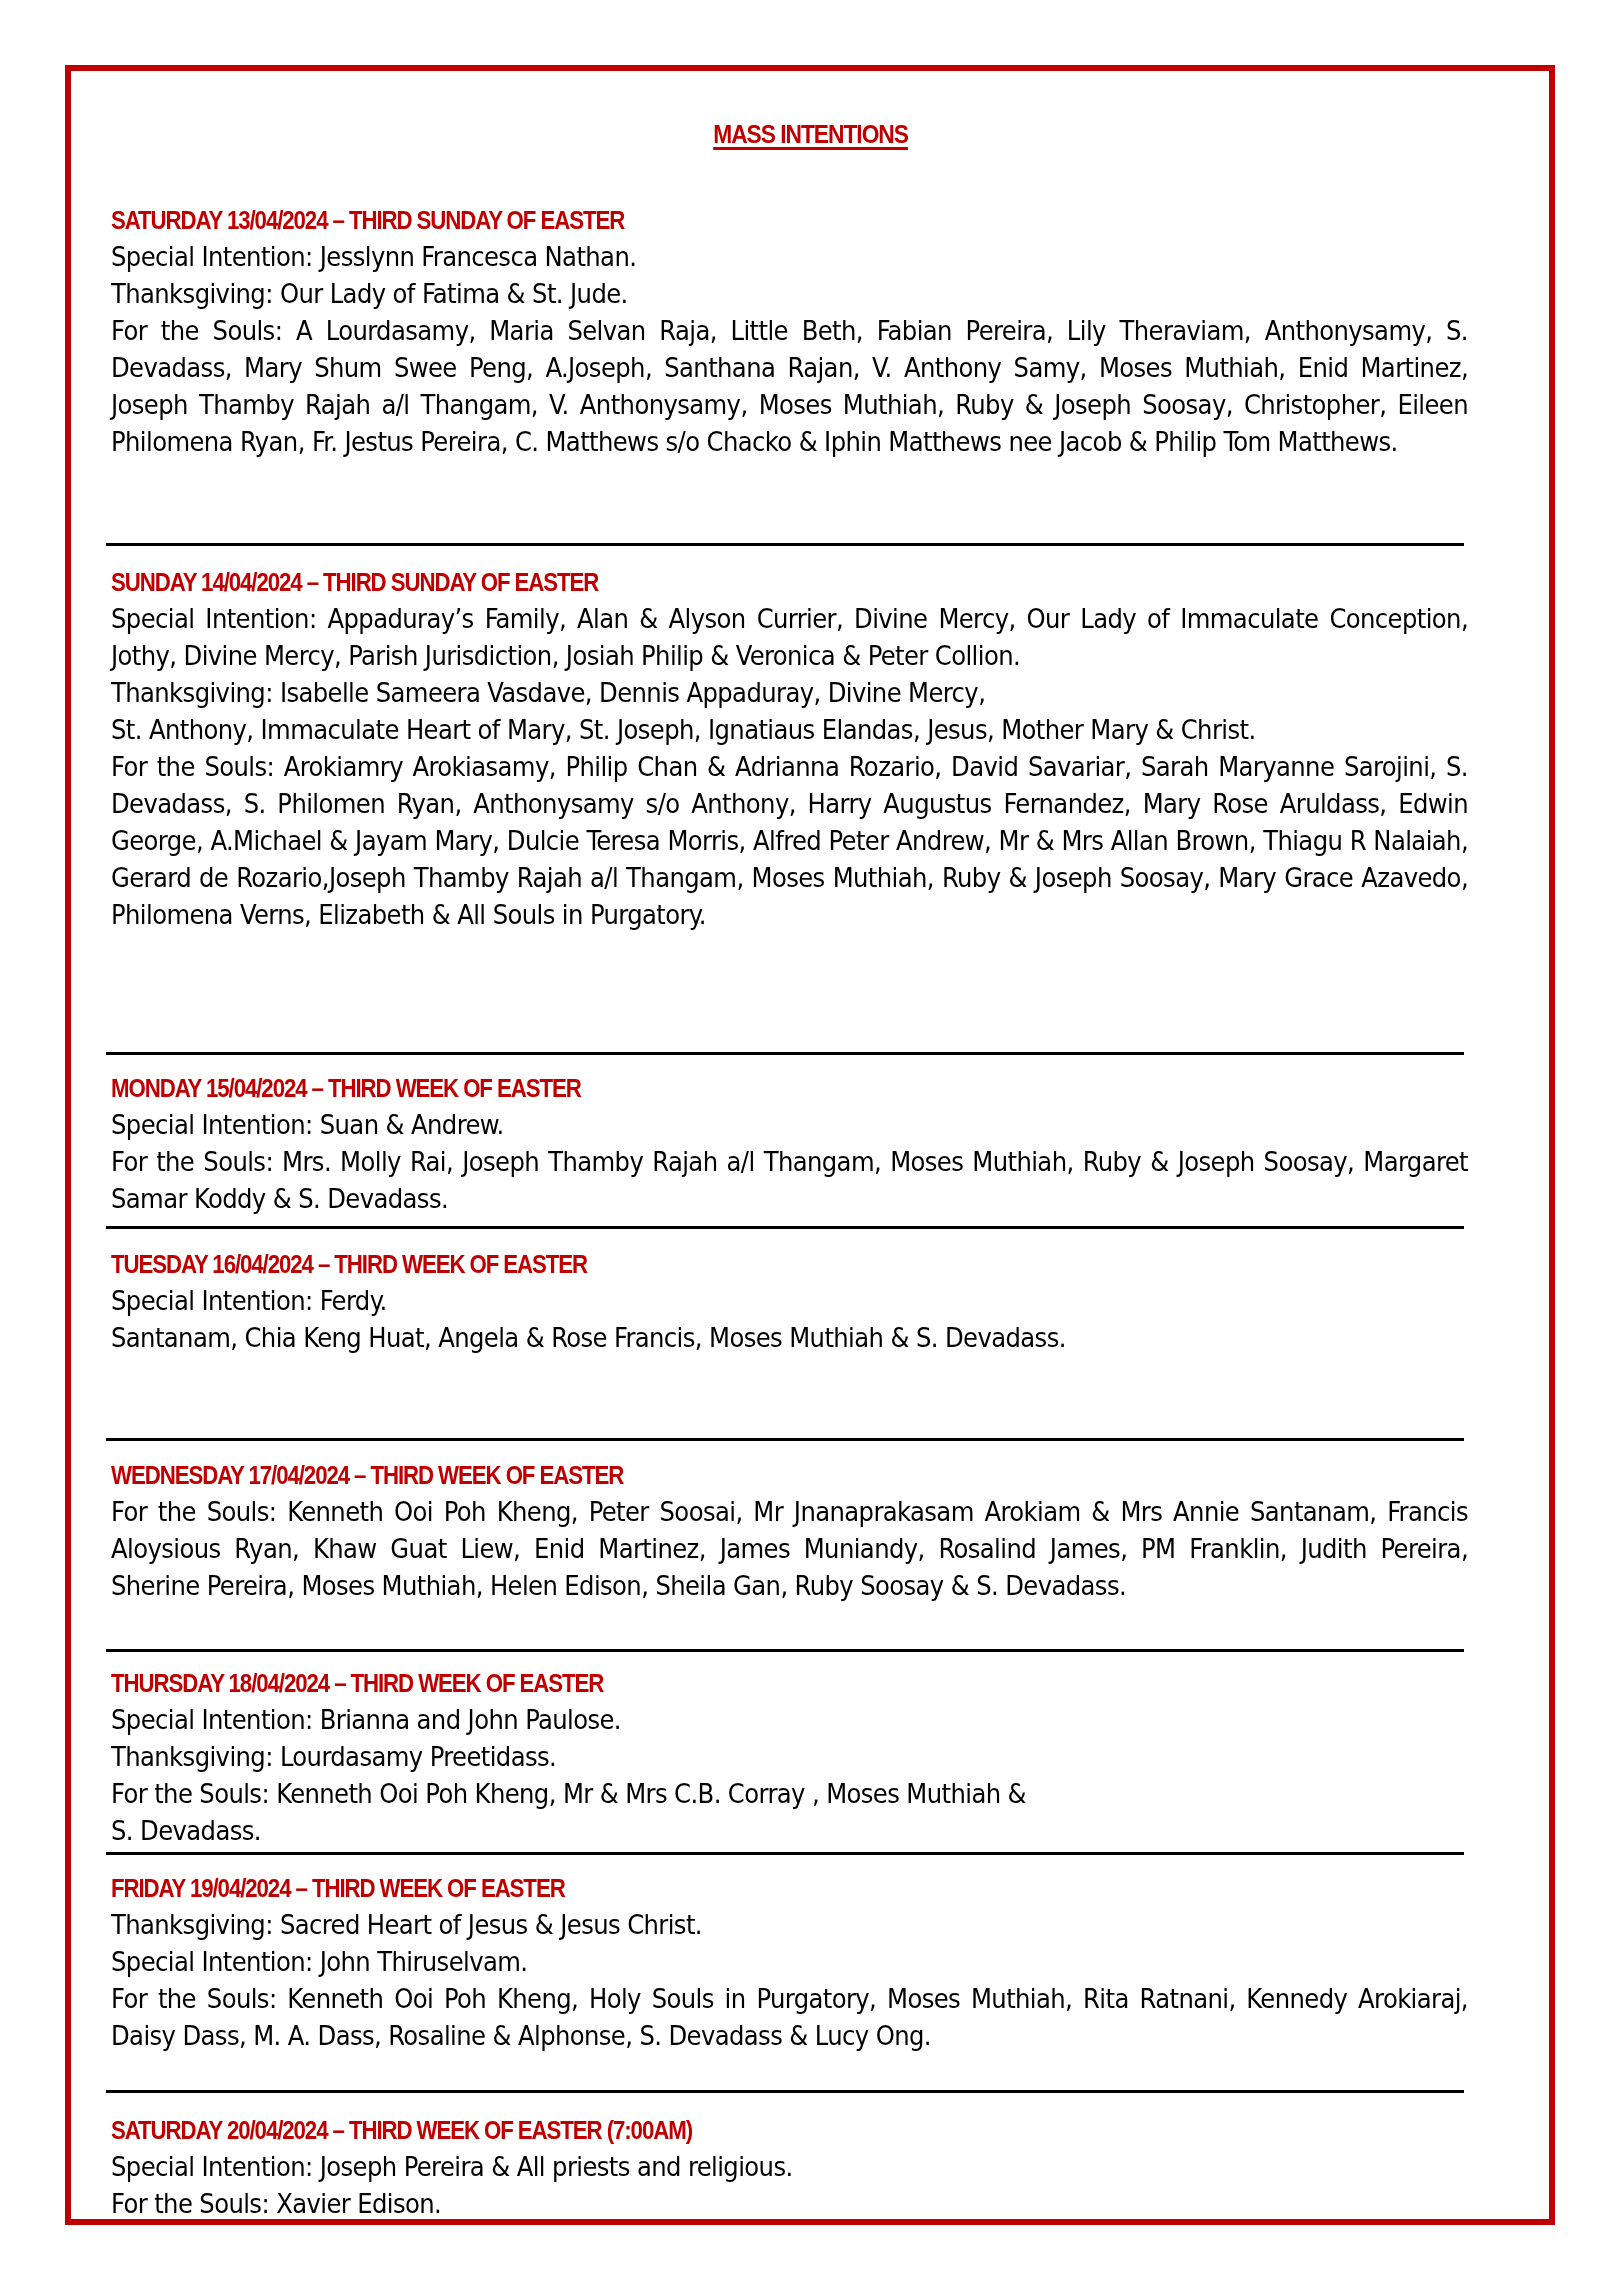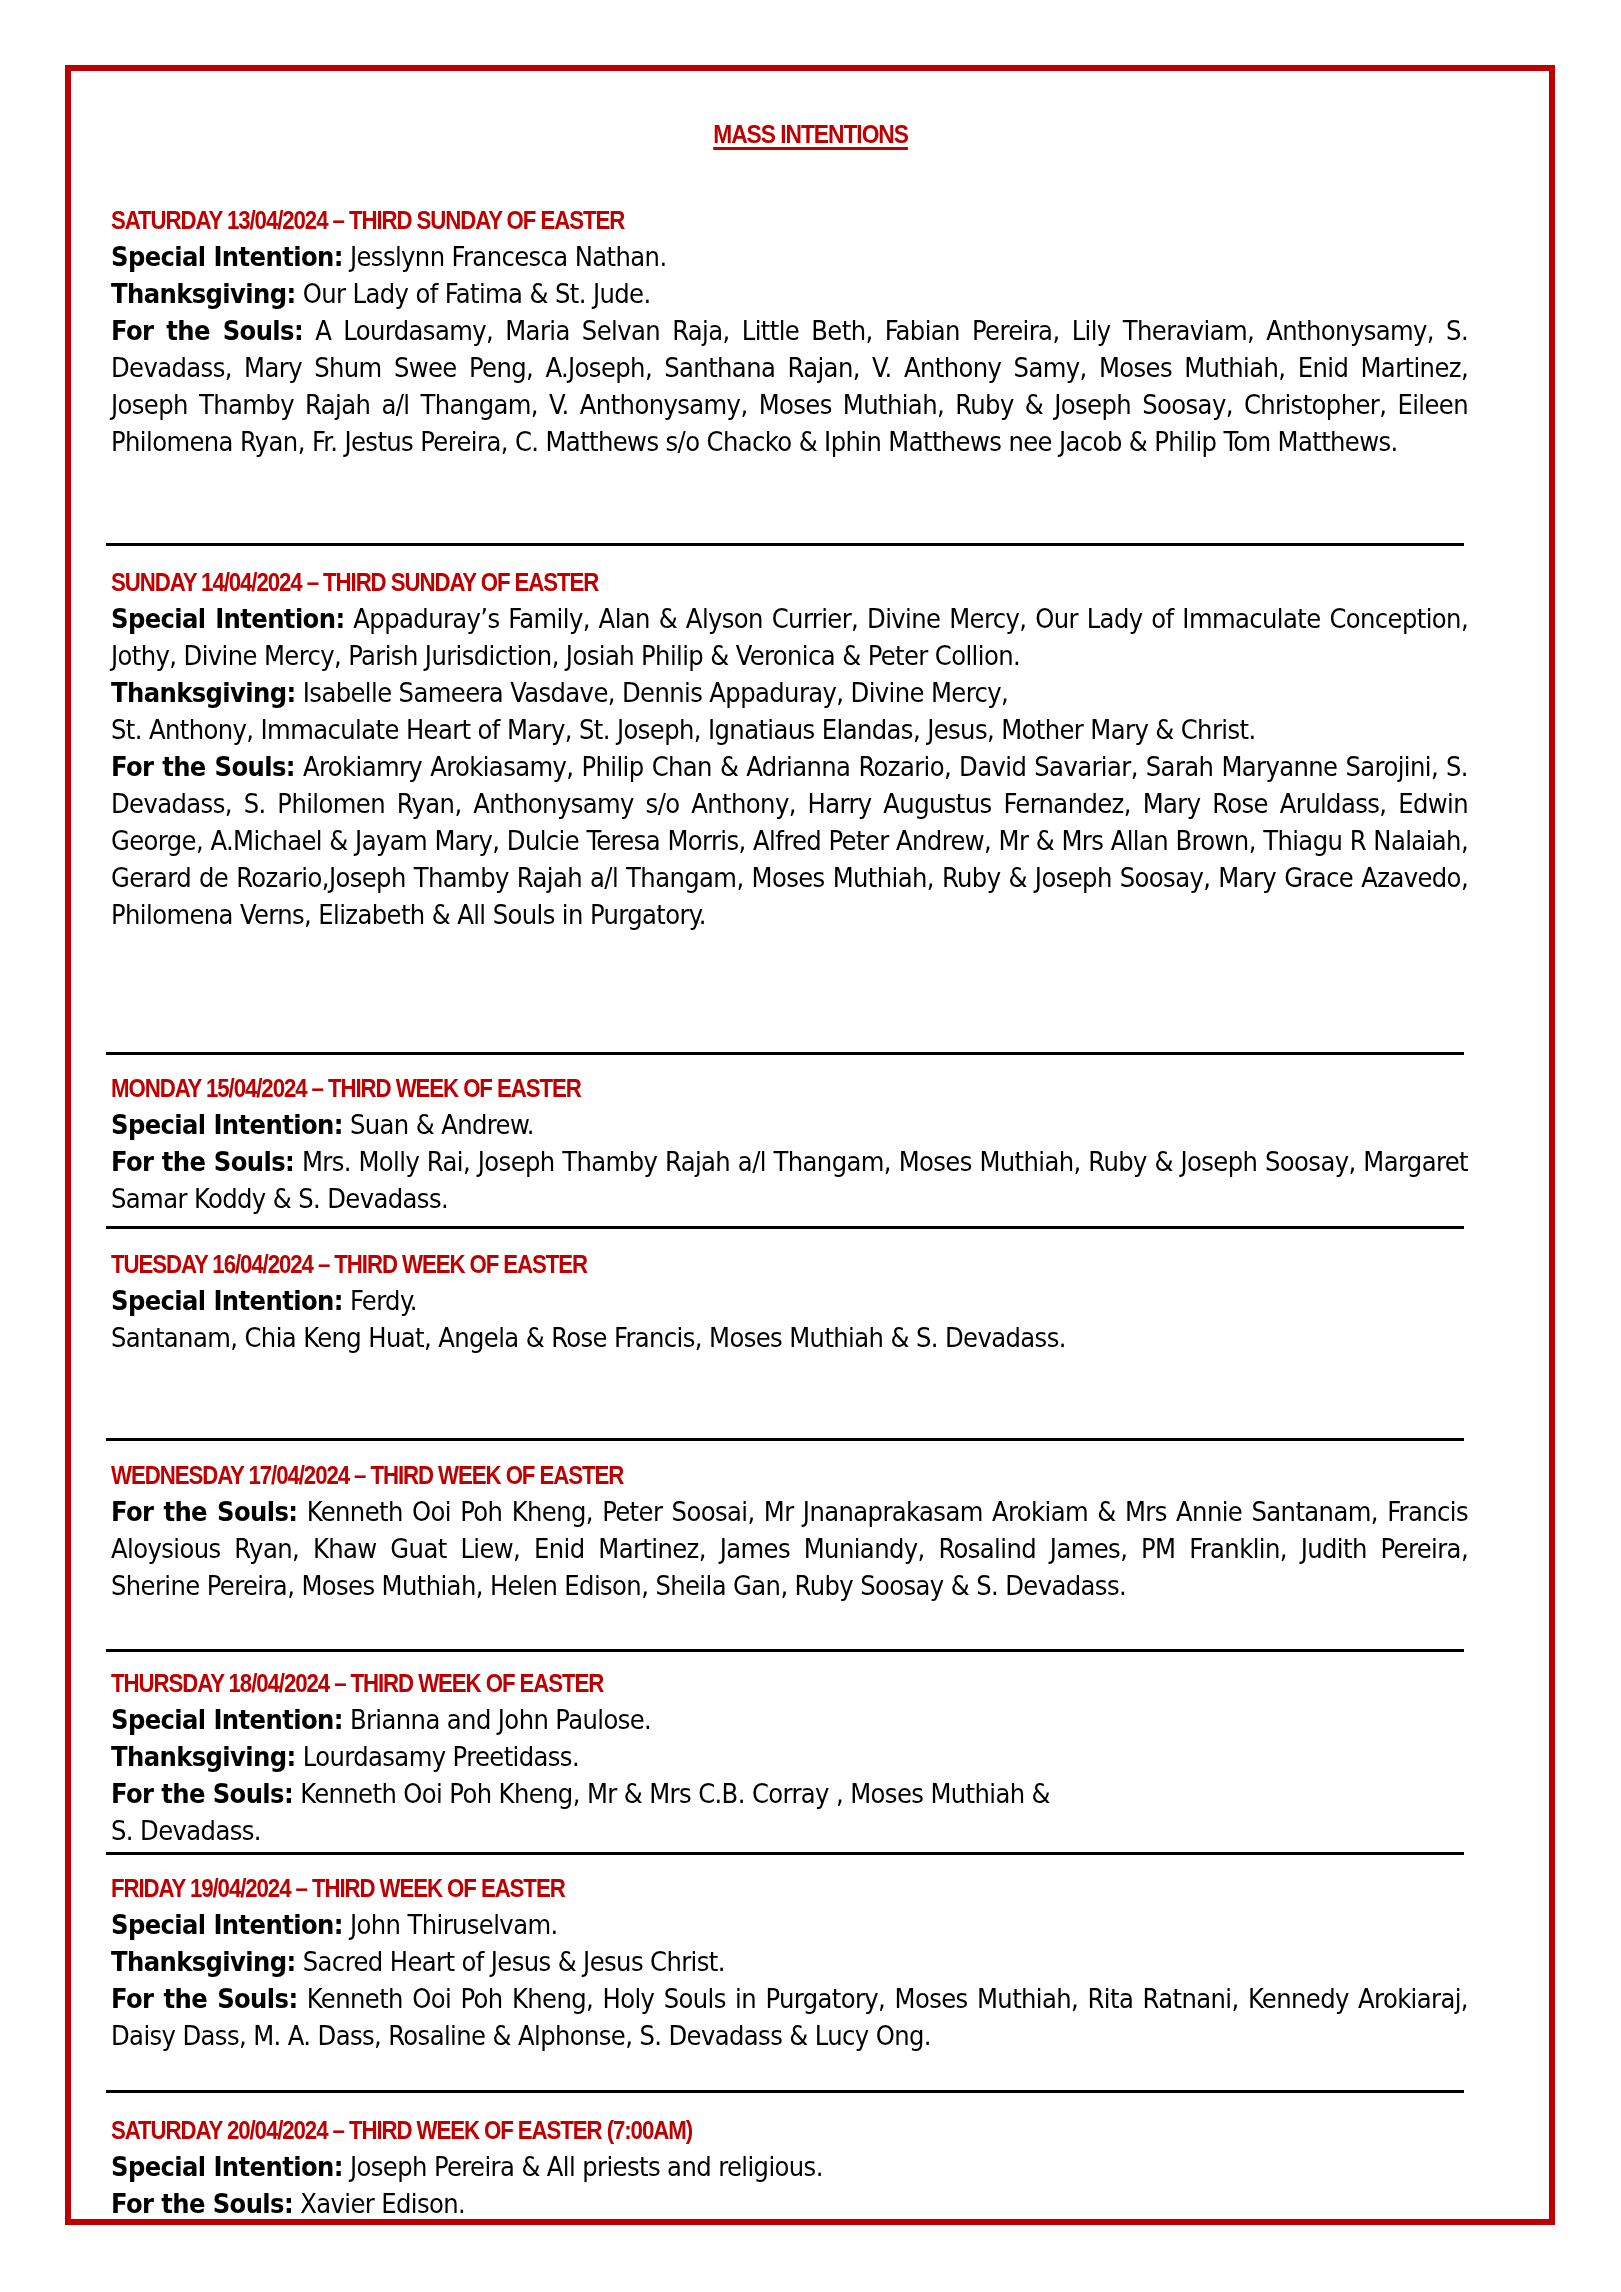--- a/index.html
+++ b/index.html
@@ -10,21 +10,21 @@
   .title { position: absolute; left: 0; width: 1621px; top: 119px; text-align: center;
            font-family: "Liberation Sans", sans-serif; font-weight: bold; font-size: 26.5px;
            color: #C00000; letter-spacing: -1.2px; transform: scaleX(0.86); transform-origin: 811px 0; }
   .title span { text-decoration: underline; text-decoration-thickness: 2.9px; text-underline-offset: 3.9px; }
   .section { position: absolute; left: 111px; width: 1357px; }
   .sec-head { font-family: "Liberation Sans", sans-serif; font-weight: bold; font-size: 26.5px;
               color: #C00000; height: 36px; line-height: 36px; white-space: nowrap;
               letter-spacing: -1.3px; transform: scaleX(0.84); transform-origin: 0 0; width: 120%; }
   .entry { font-size: 27px; line-height: 37px; text-align: justify; letter-spacing: -0.6px;
            font-family: "DejaVu Sans Condensed", "DejaVu Sans", sans-serif; }
-  .entry .lbl { font-weight: bold; }
+  .entry .lbl { font-weight: normal; }
   .entry.left { text-align: left; }
   .sep { position: absolute; left: 106px; width: 1358px; height: 2.9px; background: #000; }
 </style>
 </head>
 <body>
 
 <div class="frame"></div>
 
 <div class="title"><span>MASS INTENTIONS</span></div>
 
@@ -69,22 +69,22 @@
   <div class="sec-head">THURSDAY 18/04/2024 – THIRD WEEK OF EASTER</div>
   <div class="entry"><span class="lbl">Special Intention:</span> <span>Brianna and John Paulose.</span></div>
   <div class="entry"><span class="lbl">Thanksgiving:</span> <span>Lourdasamy Preetidass.</span></div>
   <div class="entry left"><span class="lbl">For the Souls:</span> <span>Kenneth Ooi Poh Kheng, Mr &amp; Mrs C.B. Corray , Moses Muthiah &amp;</span></div>
   <div class="entry left">S. Devadass.</div>
 </div>
 <div class="sep" style="top:1852px;"></div>
 
 <div class="section" style="top:1870px;">
   <div class="sec-head">FRIDAY 19/04/2024 – THIRD WEEK OF EASTER</div>
+  <div class="entry"><span class="lbl">Thanksgiving:</span> <span>Sacred Heart of Jesus &amp; Jesus Christ.</span></div>
   <div class="entry"><span class="lbl">Special Intention:</span> <span>John Thiruselvam.</span></div>
-  <div class="entry"><span class="lbl">Thanksgiving:</span> <span>Sacred Heart of Jesus &amp; Jesus Christ.</span></div>
   <div class="entry"><span class="lbl">For the Souls:</span> <span>Kenneth Ooi Poh Kheng, Holy Souls in Purgatory, Moses Muthiah, Rita Ratnani, Kennedy Arokiaraj, Daisy Dass, M. A. Dass, Rosaline &amp; Alphonse, S. Devadass &amp; Lucy Ong.</span></div>
 </div>
 <div class="sep" style="top:2090px;"></div>
 
 <div class="section" style="top:2112px;">
   <div class="sec-head">SATURDAY 20/04/2024 – THIRD WEEK OF EASTER (7:00AM)</div>
   <div class="entry"><span class="lbl">Special Intention:</span> <span>Joseph Pereira &amp; All priests and religious.</span></div>
   <div class="entry"><span class="lbl">For the Souls:</span> <span>Xavier Edison.</span></div>
 </div>
 

